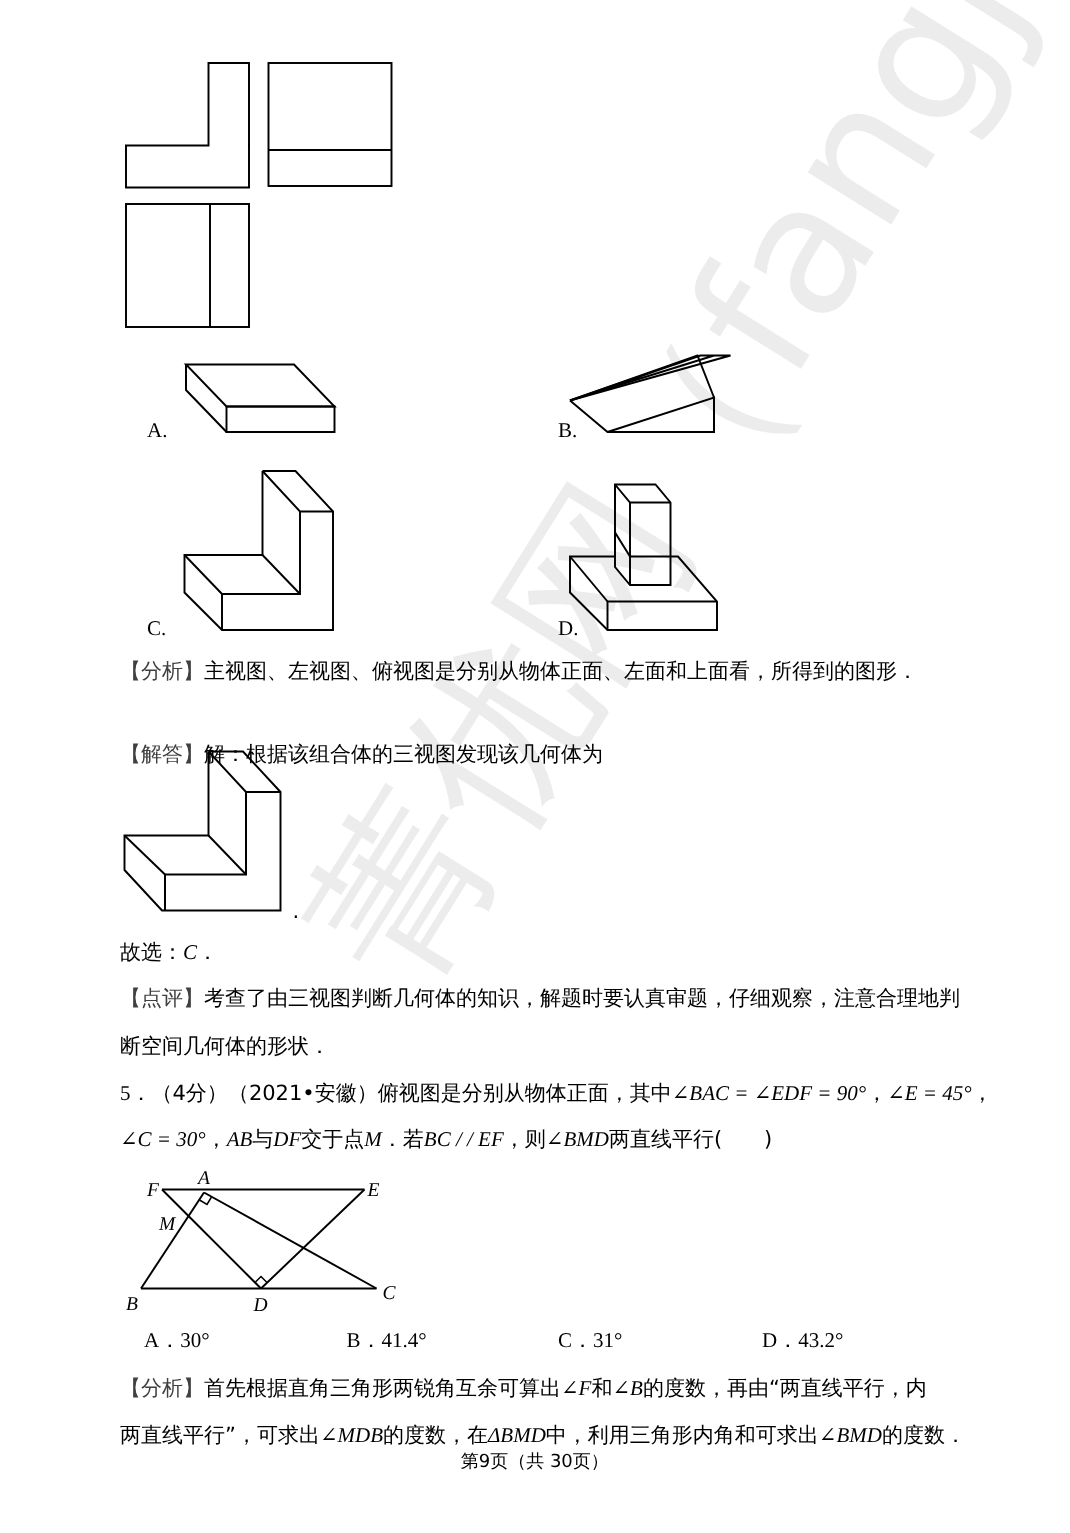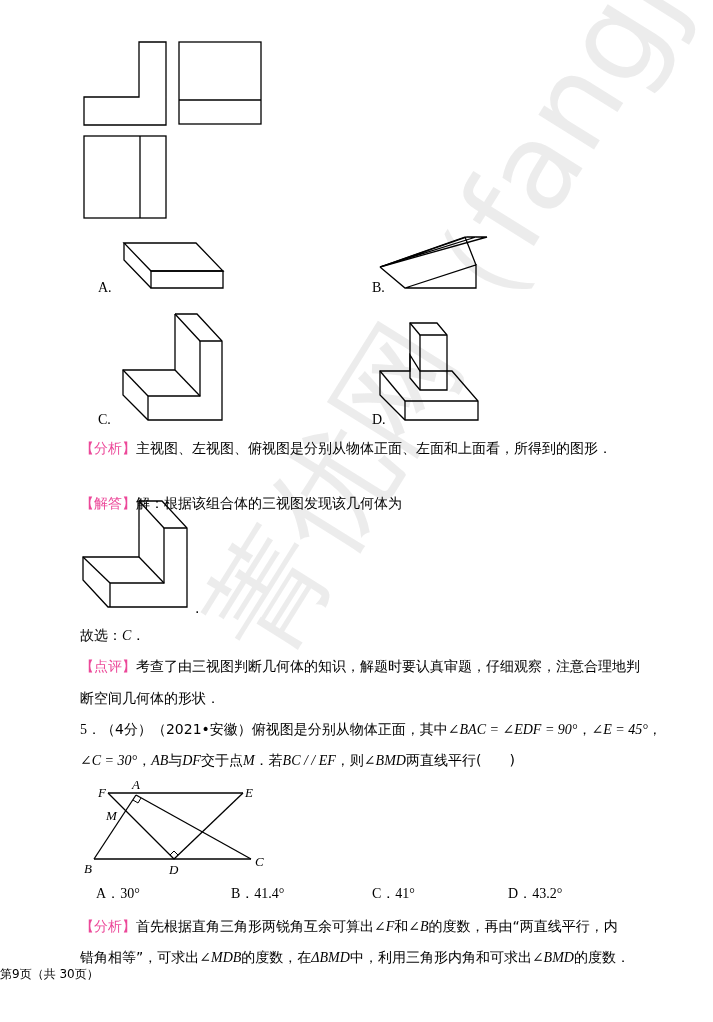--- a/index.html
+++ b/index.html
@@ -1,21 +1,21 @@
 <!DOCTYPE html>
 <html><head>
 <meta charset="utf-8">
 <style>
   html, body { margin:0; padding:0; background:#fff; }
   body { width:713px; height:1022px; position:relative; overflow:hidden;
          font-family:"DejaVu Sans", sans-serif; color:#000; }
   .abs { position:absolute; }
   .txt { font-size:14px; line-height:20px; white-space:nowrap; }
   .serif { font-family:"Liberation Serif","DejaVu Serif", serif; }
-  .tag { color:#ec4899; }
+  .tag { color:#404040; }
   .math { font-family:"Liberation Serif","DejaVu Serif", serif; font-style:italic; }
   svg line, svg polyline, svg polygon, svg rect, svg path { stroke:#000; fill:none; stroke-width:1.3; }
   .watermark { position:absolute; left:170px; top:600px; font-size:120px;
                color:rgba(200,200,200,0.35); transform:rotate(-58deg); transform-origin:left top;
                white-space:nowrap; font-family:"DejaVu Sans", sans-serif; pointer-events:none; }
   .opt { font-family:"Liberation Serif","DejaVu Serif", serif; font-size:14px; }
   .footer { font-size:12px; }
 </style>
 </head>
 <body>
@@ -116,23 +116,23 @@
   <text x="62" y="19" font-size="13" style="font-style:italic;font-family:'Liberation Serif',serif;stroke:none;fill:#000">A</text>
   <text x="175" y="27" font-size="13" style="font-style:italic;font-family:'Liberation Serif',serif;stroke:none;fill:#000">E</text>
   <text x="36" y="50" font-size="13" style="font-style:italic;font-family:'Liberation Serif',serif;stroke:none;fill:#000">M</text>
   <text x="14" y="103" font-size="13" style="font-style:italic;font-family:'Liberation Serif',serif;stroke:none;fill:#000">B</text>
   <text x="99" y="104" font-size="13" style="font-style:italic;font-family:'Liberation Serif',serif;stroke:none;fill:#000">D</text>
   <text x="185" y="96" font-size="13" style="font-style:italic;font-family:'Liberation Serif',serif;stroke:none;fill:#000">C</text>
 </svg>
 
 <div class="abs opt" style="left:96px;top:885px"><span>A．</span><span>30°</span></div>
 <div class="abs opt" style="left:231px;top:885px"><span>B．</span><span>41.4°</span></div>
-<div class="abs opt" style="left:372px;top:885px"><span>C．</span><span>41°</span></div>
+<div class="abs opt" style="left:372px;top:885px"><span>C．</span><span>31°</span></div>
 <div class="abs opt" style="left:508px;top:885px"><span>D．</span><span>43.2°</span></div>
 
 <div class="abs txt" style="left:80px;top:916px">
   <span class="tag">【分析】</span><span>首先根据直角三角形两锐角互余可算出</span><span class="math">∠F</span><span>和</span><span class="math">∠B</span><span>的度数，再由“两直线平行，内</span>
 </div>
 <div class="abs txt" style="left:80px;top:947px">
-  <span>错角相等”，可求出</span><span class="math">∠MDB</span><span>的度数，在</span><span class="math">ΔBMD</span><span>中，利用三角形内角和可求出</span><span class="math">∠BMD</span><span>的度数．</span>
+  <span>两直线平行”，可求出</span><span class="math">∠MDB</span><span>的度数，在</span><span class="math">ΔBMD</span><span>中，利用三角形内角和可求出</span><span class="math">∠BMD</span><span>的度数．</span>
 </div>
 
-<div class="abs footer" style="left:0;width:713px;text-align:left;top:966px">第9页（共 30页）</div>
+<div class="abs footer" style="left:0;width:713px;text-align:center;top:966px">第9页（共 30页）</div>
 
 </body></html>

